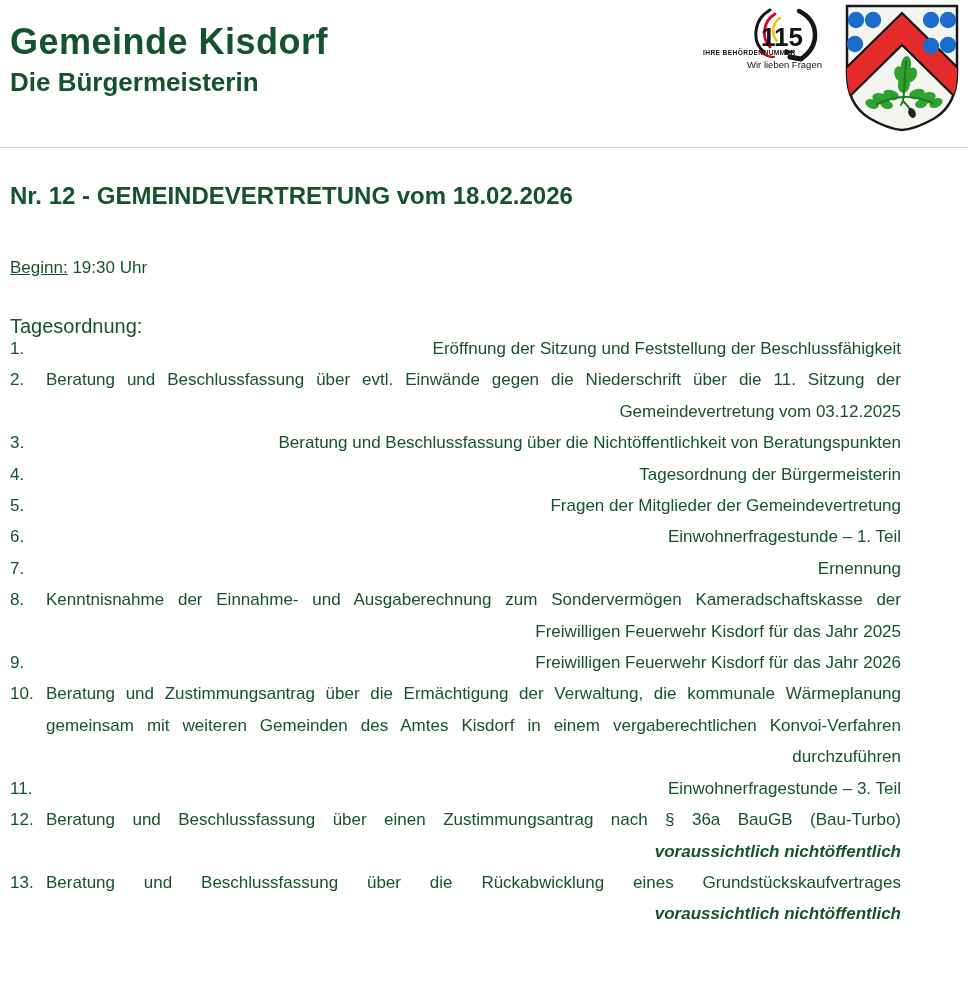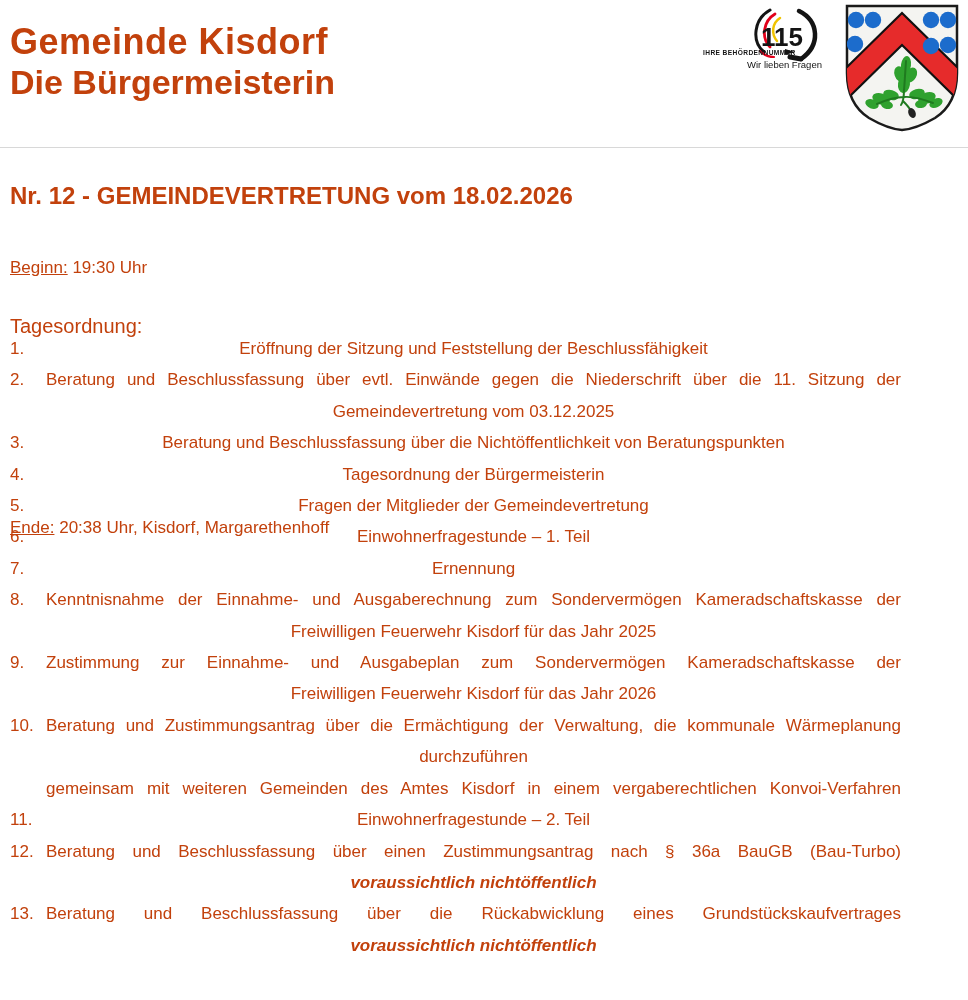--- a/index.html
+++ b/index.html
@@ -2,61 +2,61 @@
 <html lang="de"><head>
 <meta charset="utf-8">
 <style>
   html, body { margin: 0; padding: 0; background: #ffffff; }
   .page {
     position: relative;
     width: 968px;
     height: 1000px;
     background: #ffffff;
     font-family: "Liberation Sans", sans-serif;
-    color: #c2410c;
+    color: #14532d;
     overflow: hidden;
   }
   .municipality {
     position: absolute; left: 10px; top: 24px;
     font-size: 36px; font-weight: bold; line-height: 36px;
     letter-spacing: 0.5px; white-space: nowrap;
   }
   .office {
     position: absolute; left: 10px; top: 68px;
-    font-size: 34px; font-weight: bold; line-height: 28px;
+    font-size: 26px; font-weight: bold; line-height: 28px;
     white-space: nowrap;
   }
   .logo115 { position: absolute; left: 701px; top: 5px; width: 138px; height: 72px; }
   .crest  { position: absolute; left: 843px; top: 1px; width: 118px; height: 134px; }
   .rule {
     position: absolute; left: 0; top: 147px; width: 968px; height: 1px;
     background: #d8d8d8;
   }
   .meeting-title {
     position: absolute; left: 10px; top: 182px;
     font-size: 24px; font-weight: bold; line-height: 28px; white-space: nowrap;
   }
   .meta {
     position: absolute; left: 10px; top: 257px; width: 890px;
-    font-size: 17px; line-height: 22px; display: flex; flex-direction: column;
+    font-size: 17px; line-height: 22px; display: flex;
   }
   .meta-begin { width: 260px; flex: 0 0 260px; }
   .ulab { text-decoration: underline; }
   .agenda-heading {
     position: absolute; left: 10px; top: 315px;
     font-size: 20px; line-height: 22px; 
   }
   .agenda {
     position: absolute; left: 10px; top: 333px; width: 891px;
     font-size: 17px; line-height: 31.4px;
   }
   .agenda-item { display: flex; }
   .agenda-number { flex: 0 0 36px; width: 36px; }
   .agenda-text { flex: 1 1 auto; width: 855px; }
-  .agenda-line { text-align: center; }
+  .agenda-line { text-align: right; }
   .agenda-line.just { text-align: justify; text-align-last: justify; }
   .agenda-line.emph { font-weight: bold; font-style: italic; }
   svg text { font-family: "Liberation Sans", sans-serif; }
 </style>
 </head>
 <body>
 
 <div class="page">
 
   <div class="municipality">Gemeinde Kisdorf</div>
@@ -118,24 +118,20 @@
 
   <div class="rule"></div>
 
   <div class="meeting-title">Nr. 12 - GEMEINDEVERTRETUNG vom 18.02.2026</div>
 
   <div class="meta">
     <div class="meta-begin">
       <span class="ulab">Beginn:</span>
       <span>19:30 Uhr</span>
     </div>
-    <div class="meta-end">
-      <span class="ulab">Ende:</span>
-      <span>20:38 Uhr, Kisdorf, Margarethenhoff</span>
-    </div>
   </div>
 
   <div class="agenda-heading">Tagesordnung:</div>
 
   <div class="agenda">
       <div class="agenda-item">
         <div class="agenda-number">1.</div>
         <div class="agenda-text">
           <div class="agenda-line">Eröffnung der Sitzung und Feststellung der Beschlussfähigkeit</div>
         </div>
@@ -180,36 +176,35 @@
       <div class="agenda-item">
         <div class="agenda-number">8.</div>
         <div class="agenda-text">
           <div class="agenda-line just">Kenntnisnahme der Einnahme- und Ausgaberechnung zum Sondervermögen Kameradschaftskasse der</div>
           <div class="agenda-line">Freiwilligen Feuerwehr Kisdorf für das Jahr 2025</div>
         </div>
       </div>
       <div class="agenda-item">
         <div class="agenda-number">9.</div>
         <div class="agenda-text">
-          <div class="agenda-line just">Zustimmung zur Einnahme- und Ausgabeplan zum Sondervermögen Kameradschaftskasse der</div>
           <div class="agenda-line">Freiwilligen Feuerwehr Kisdorf für das Jahr 2026</div>
         </div>
       </div>
       <div class="agenda-item">
         <div class="agenda-number">10.</div>
         <div class="agenda-text">
           <div class="agenda-line just">Beratung und Zustimmungsantrag über die Ermächtigung der Verwaltung, die kommunale Wärmeplanung</div>
+          <div class="agenda-line just">gemeinsam mit weiteren Gemeinden des Amtes Kisdorf in einem vergaberechtlichen Konvoi-Verfahren</div>
           <div class="agenda-line">durchzuführen</div>
-          <div class="agenda-line just">gemeinsam mit weiteren Gemeinden des Amtes Kisdorf in einem vergaberechtlichen Konvoi-Verfahren</div>
         </div>
       </div>
       <div class="agenda-item">
         <div class="agenda-number">11.</div>
         <div class="agenda-text">
-          <div class="agenda-line">Einwohnerfragestunde – 2. Teil</div>
+          <div class="agenda-line">Einwohnerfragestunde – 3. Teil</div>
         </div>
       </div>
       <div class="agenda-item">
         <div class="agenda-number">12.</div>
         <div class="agenda-text">
           <div class="agenda-line just">Beratung und Beschlussfassung über einen Zustimmungsantrag nach § 36a BauGB (Bau-Turbo)</div>
           <div class="agenda-line emph">voraussichtlich nichtöffentlich</div>
         </div>
       </div>
       <div class="agenda-item">

